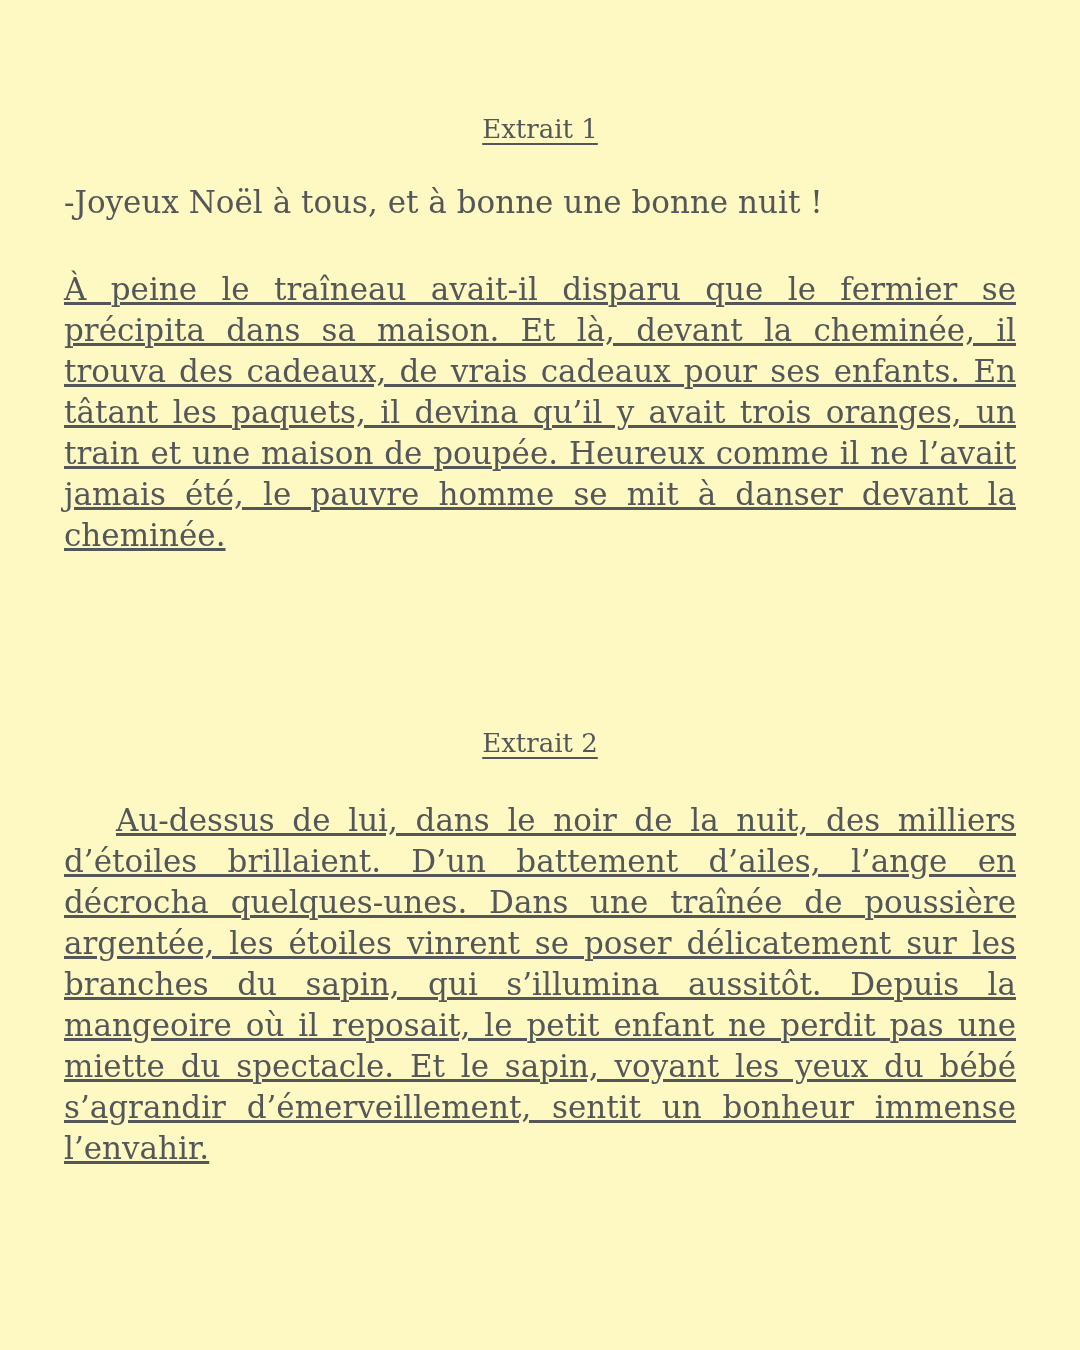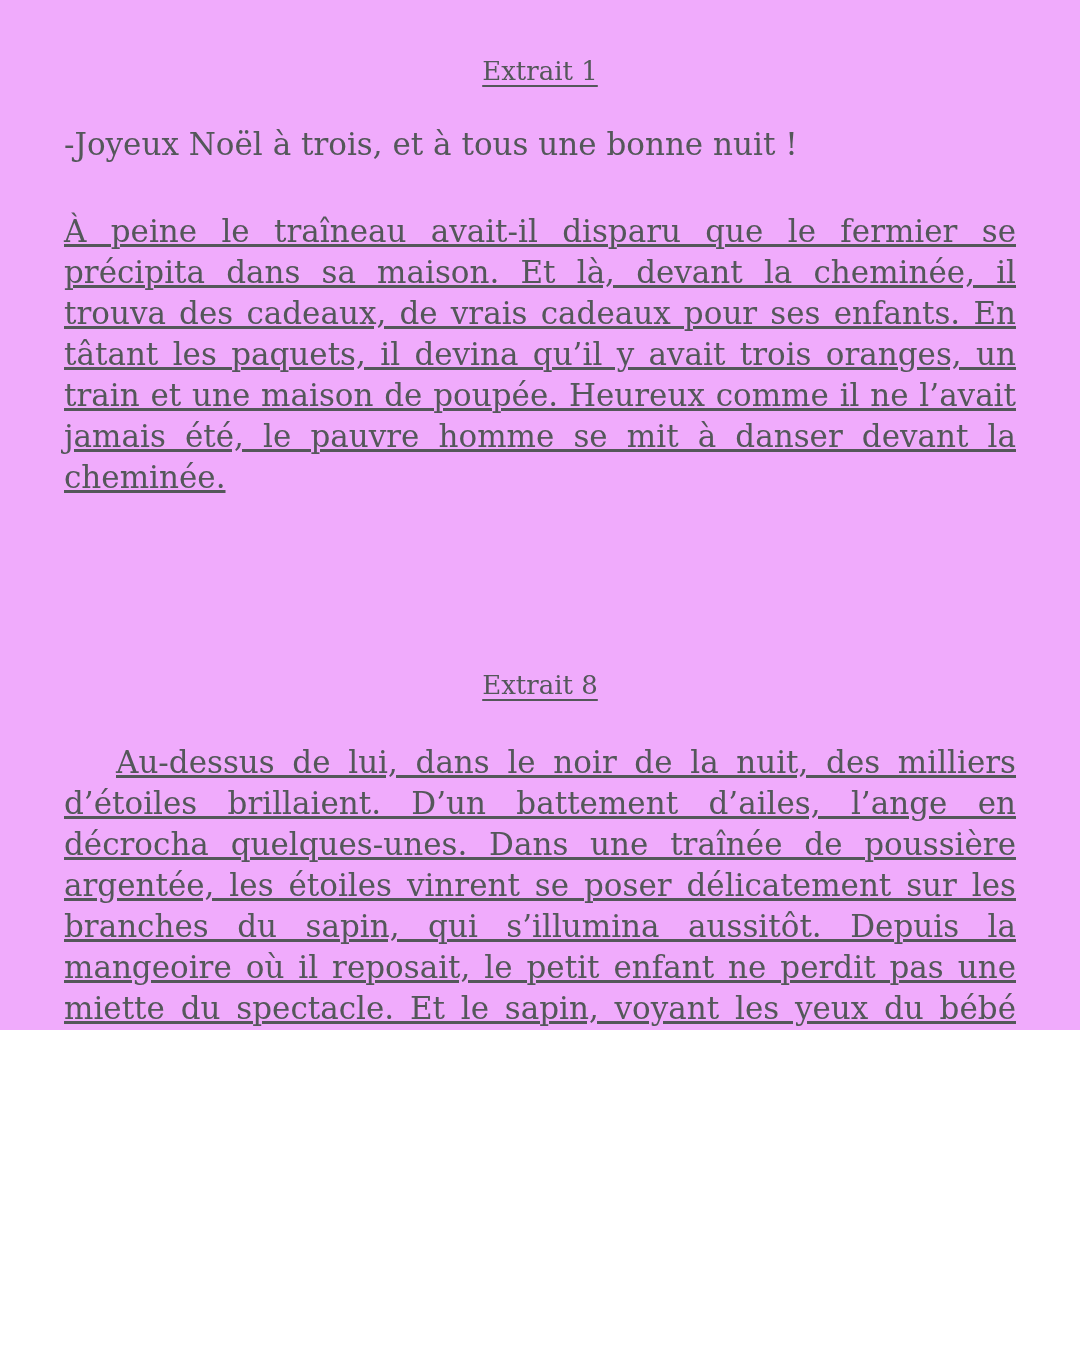--- a/index.html
+++ b/index.html
@@ -3,24 +3,24 @@
 <meta charset="utf-8">
 <style>
   html, body {
     margin: 0;
     padding: 0;
     background: #ffffff;
   }
   .page {
     position: relative;
     width: 1080px;
-    height: 1030px;
+    height: 1350px;
     box-sizing: border-box;
-    padding: 54px 64px 0 64px;
-    background: #f0abfc;
+    padding: 112px 64px 0 64px;
+    background: #fef9c3;
     font-family: "DejaVu Serif", "Liberation Serif", serif;
     color: #54575a;
     overflow: hidden;
   }
   .heading {
     font-size: 26px;
     line-height: 34px;
     font-weight: 400;
     text-align: center;
     text-decoration: underline;
@@ -52,24 +52,24 @@
   }
 </style>
 </head>
 <body>
 
 <div class="page">
 
   <section class="section-1">
     <h2 class="heading">Extrait 1</h2>
 
-    <p class="dialogue">-Joyeux Noël à trois, et à tous une bonne nuit !</p>
+    <p class="dialogue">-Joyeux Noël à tous, et à bonne une bonne nuit !</p>
 
     <p class="body-par">À peine le traîneau avait-il disparu que le fermier se précipita dans sa maison. Et là, devant la cheminée, il trouva des cadeaux, de vrais cadeaux pour ses enfants. En tâtant les paquets, il devina qu’il y avait trois oranges, un train et une maison de poupée. Heureux comme il ne l’avait jamais été, le pauvre homme se mit à danser devant la cheminée.</p>
   </section>
 
   <section class="section-2 section-gap">
-    <h2 class="heading">Extrait 8</h2>
+    <h2 class="heading">Extrait 2</h2>
 
     <p class="body-par indent-first">Au-dessus de lui, dans le noir de la nuit, des milliers d’étoiles brillaient. D’un battement d’ailes, l’ange en décrocha quelques-unes. Dans une traînée de poussière argentée, les étoiles vinrent se poser délicatement sur les branches du sapin, qui s’illumina aussitôt. Depuis la mangeoire où il reposait, le petit enfant ne perdit pas une miette du spectacle. Et le sapin, voyant les yeux du bébé s’agrandir d’émerveillement, sentit un bonheur immense l’envahir.</p>
   </section>
 
 </div>
 
 </body></html>

